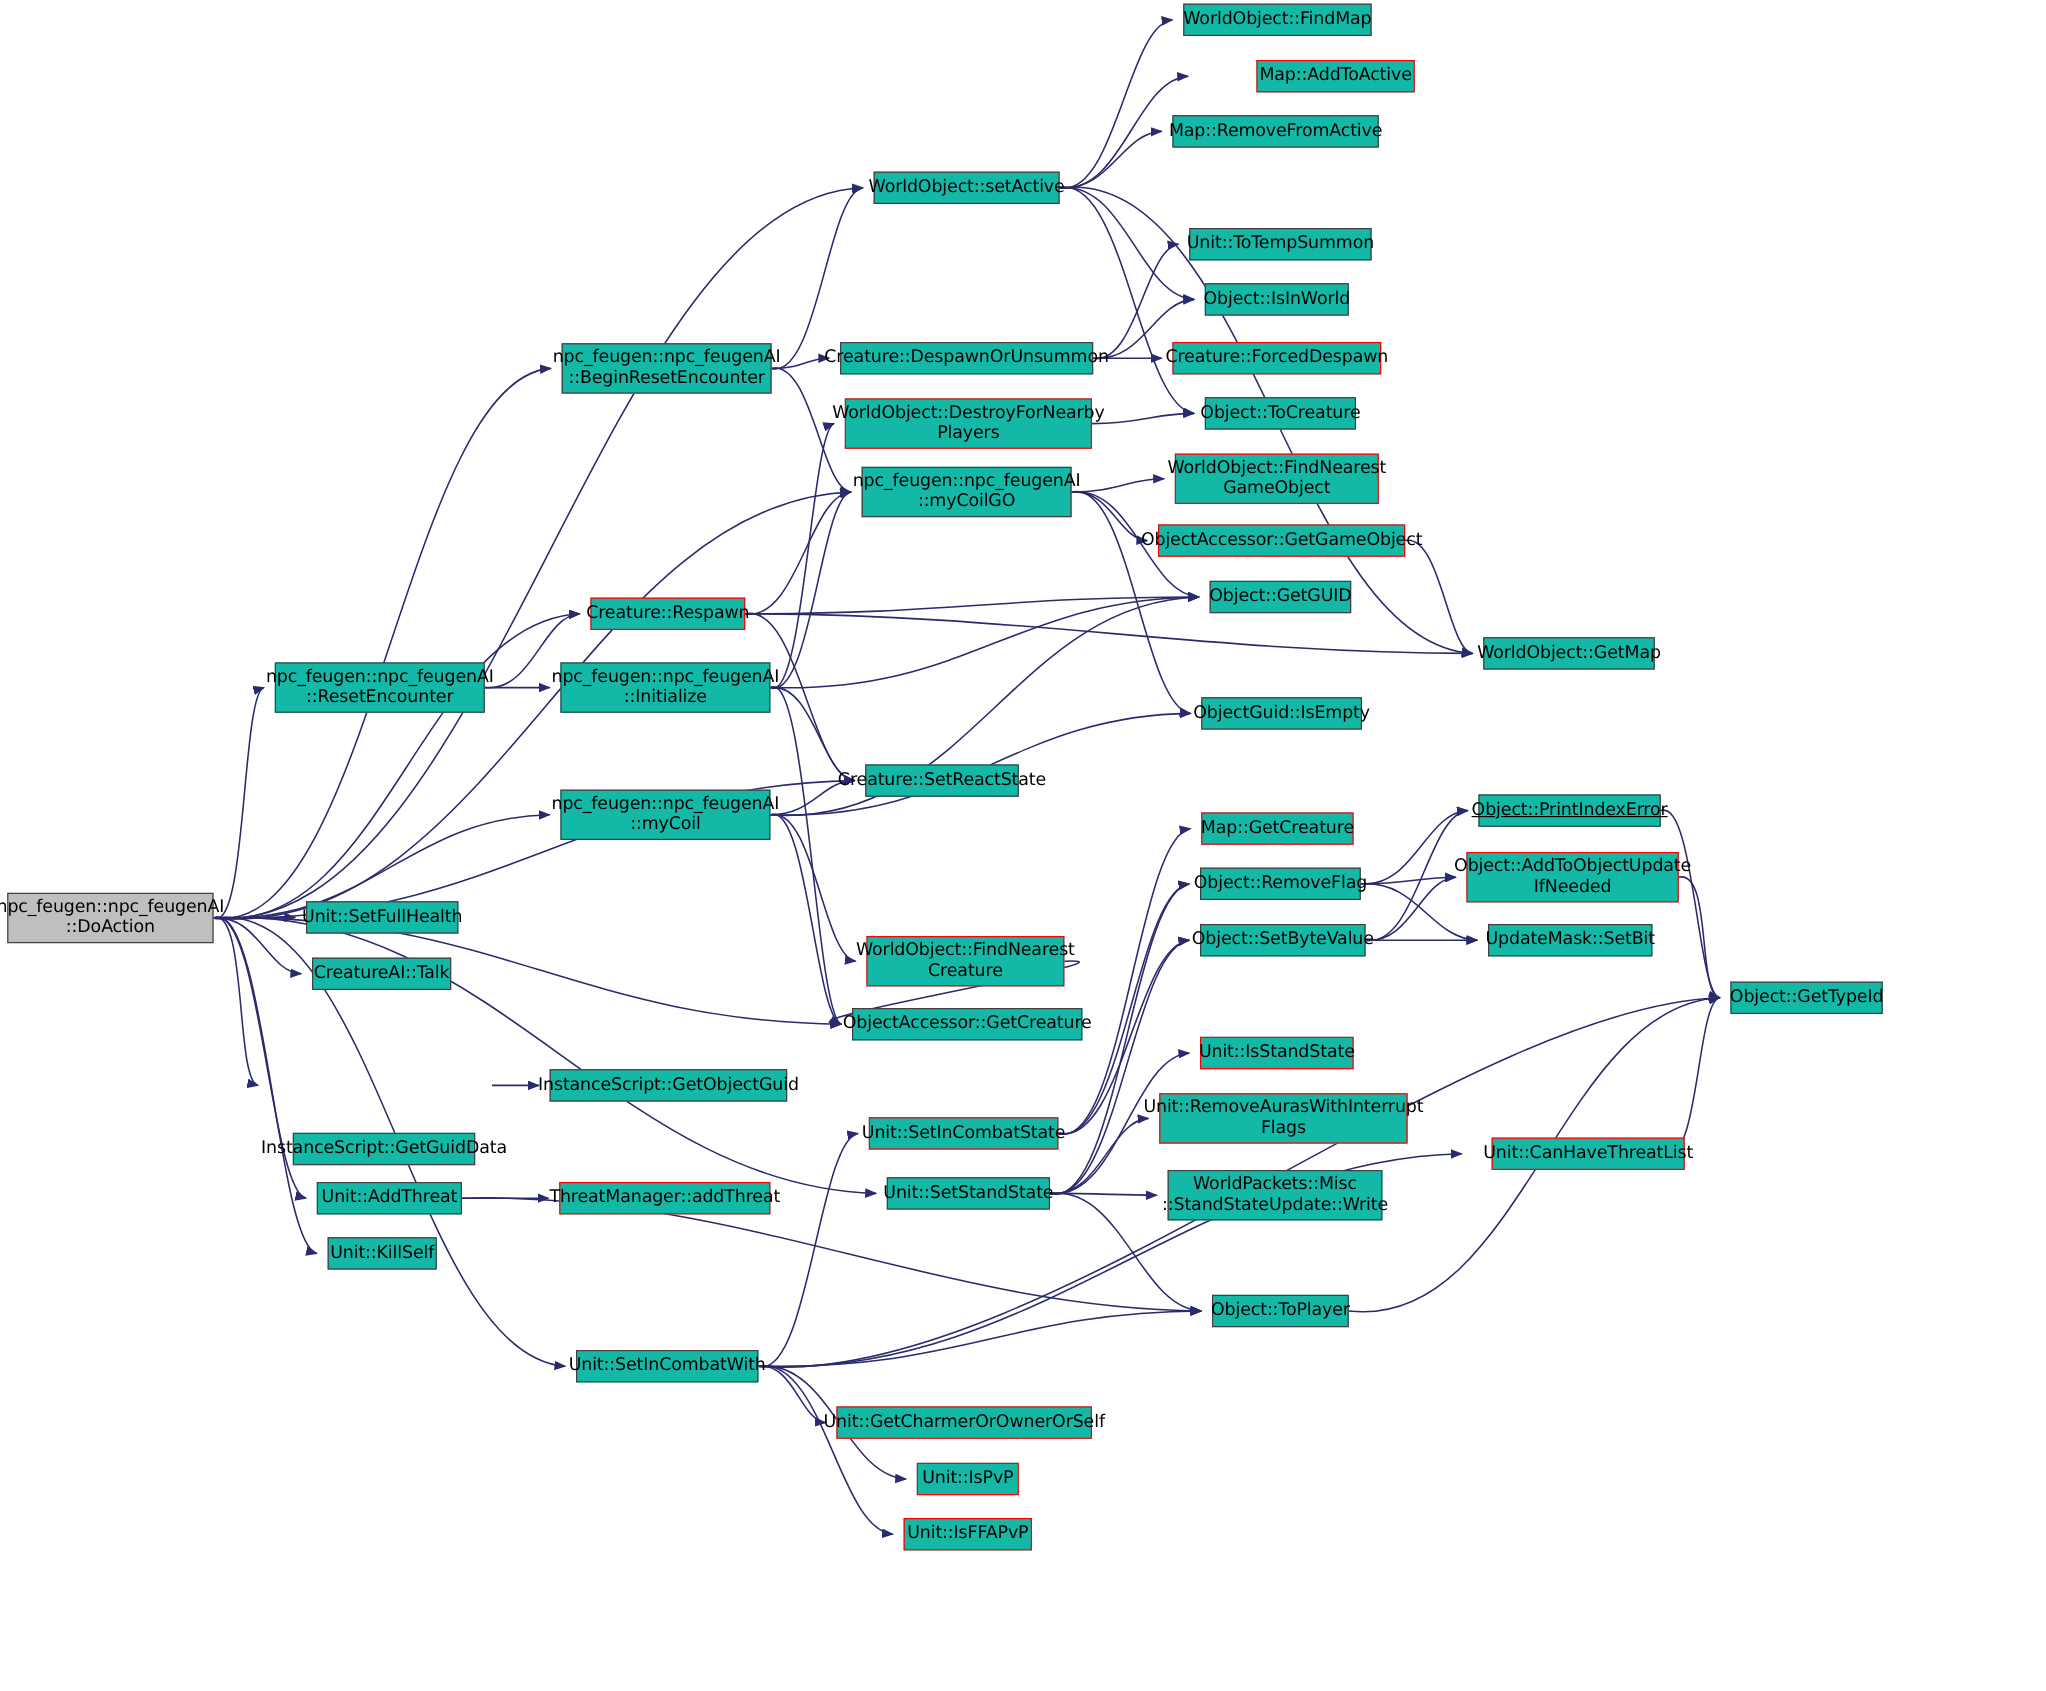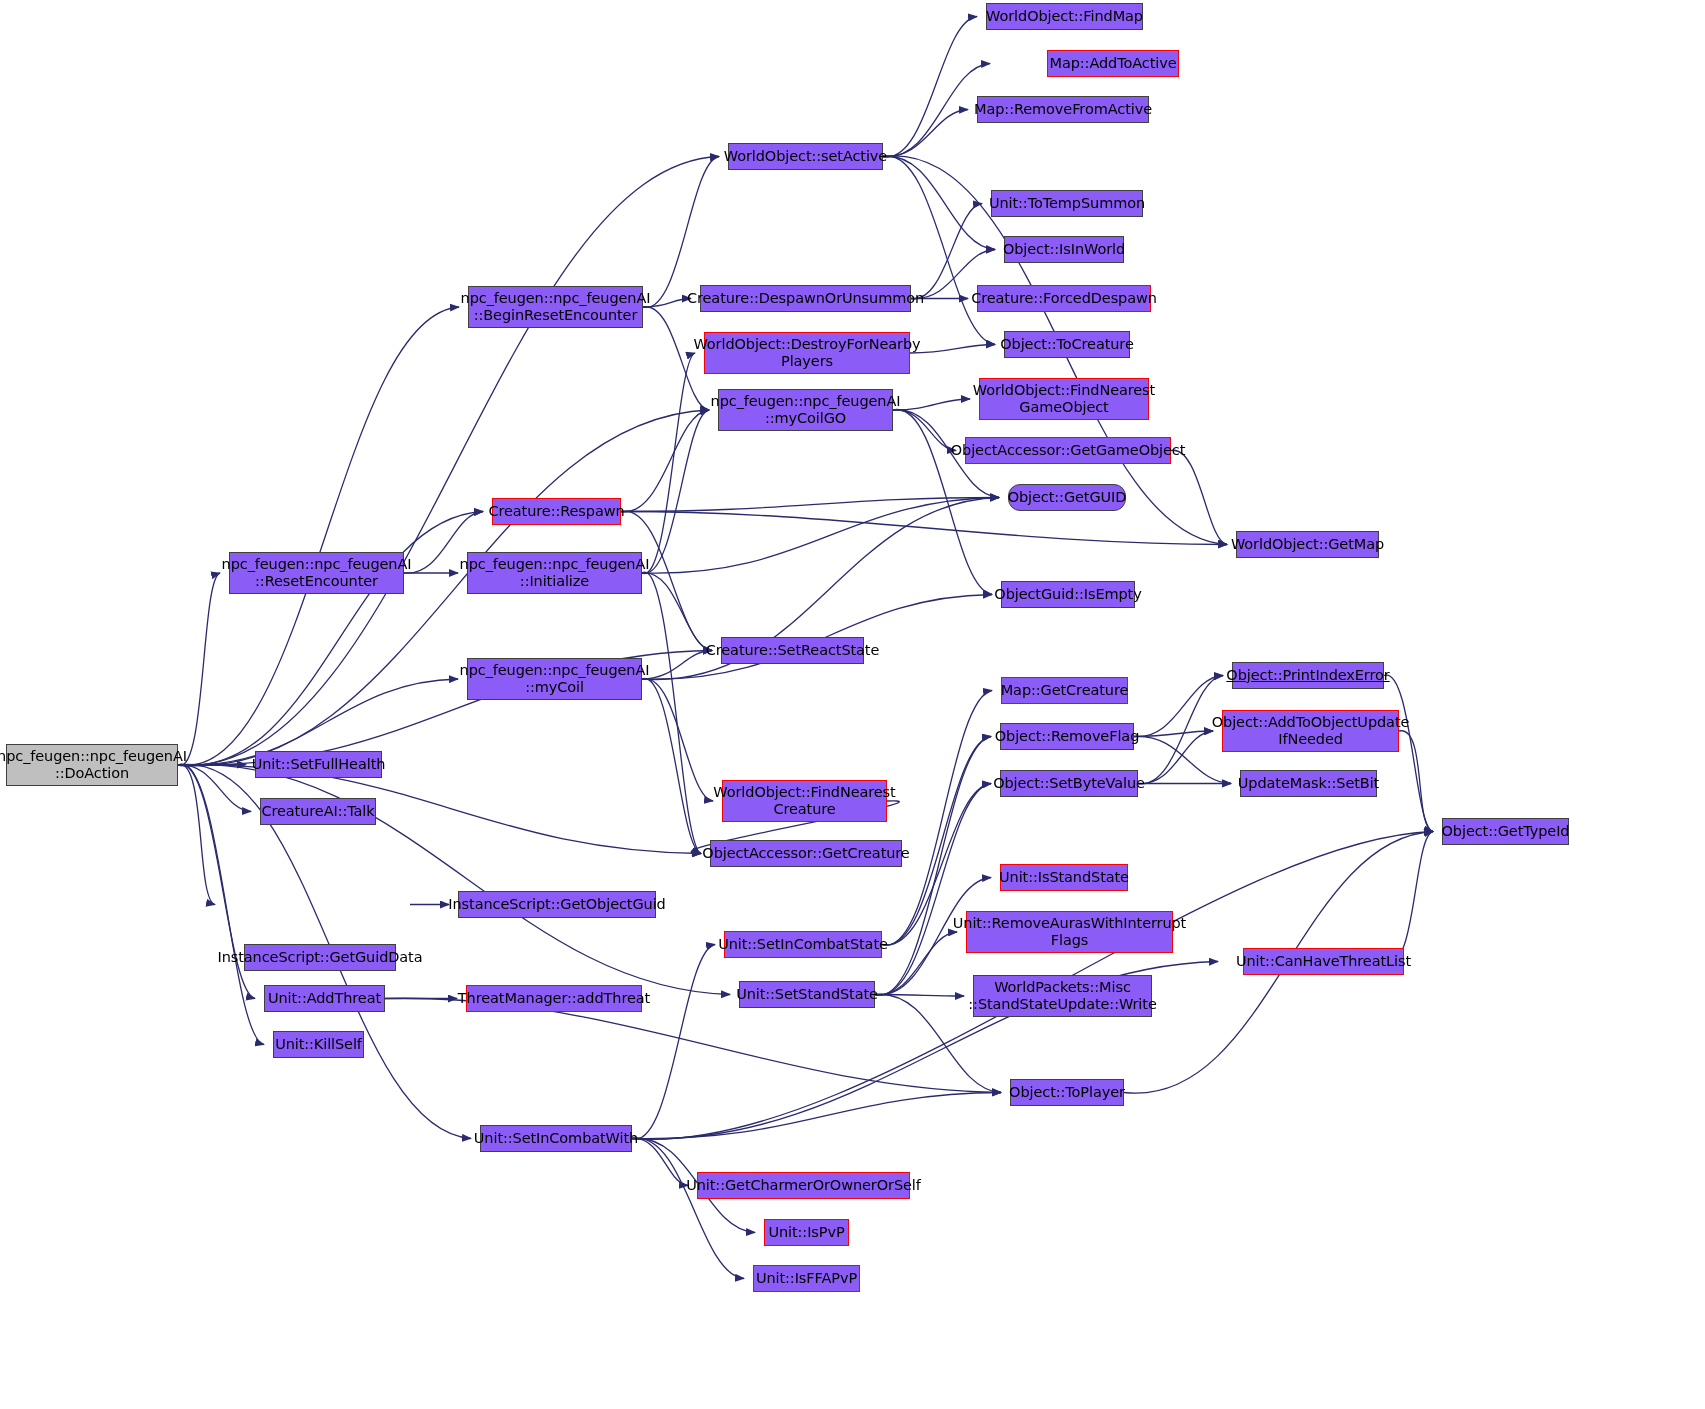--- a/index.html
+++ b/index.html
@@ -23,21 +23,21 @@
     height: 1409px;
     pointer-events: none;
   }
   .node {
     position: absolute;
     box-sizing: border-box;
     display: flex;
     align-items: center;
     justify-content: center;
     text-align: center;
-    background: #8b5cf6;
+    background: #14b8a6;
     border: 1px solid #404040;
     color: #000000;
     font-size: 14.5px;
     line-height: 1.18;
     letter-spacing: -0.1px;
     padding: 1px 4px;
     white-space: pre-line;
     z-index: 5;
   }
   .node.red {
@@ -154,29 +154,29 @@
       <div class="node" style="left: 700px; top: 285px; width: 211px; height: 27px;">Creature::DespawnOrUnsummon</div>
       <div class="node red" style="left: 977px; top: 285px; width: 174px; height: 27px;">Creature::ForcedDespawn</div>
       <div class="node red" style="left: 704px; top: 332px; width: 206px; height: 42px;">WorldObject::DestroyForNearby
 Players</div>
       <div class="node" style="left: 1004px; top: 331px; width: 126px; height: 27px;">Object::ToCreature</div>
       <div class="node red" style="left: 979px; top: 378px; width: 170px; height: 42px;">WorldObject::FindNearest
 GameObject</div>
       <div class="node" style="left: 718px; top: 389px; width: 175px; height: 42px;">npc_feugen::npc_feugenAI
 ::myCoilGO</div>
       <div class="node red" style="left: 965px; top: 437px; width: 206px; height: 27px;">ObjectAccessor::GetGameObject</div>
-      <div class="node" style="left: 1008px; top: 484px; width: 118px; height: 27px; border-radius: 12px;">Object::GetGUID</div>
+      <div class="node" style="left: 1008px; top: 484px; width: 118px; height: 27px;">Object::GetGUID</div>
       <div class="node red" style="left: 492px; top: 498px; width: 129px; height: 27px;">Creature::Respawn</div>
       <div class="node" style="left: 1236px; top: 531px; width: 143px; height: 27px;">WorldObject::GetMap</div>
       <div class="node" style="left: 229px; top: 552px; width: 175px; height: 42px;">npc_feugen::npc_feugenAI
 ::ResetEncounter</div>
       <div class="node" style="left: 467px; top: 552px; width: 175px; height: 42px;">npc_feugen::npc_feugenAI
 ::Initialize</div>
       <div class="node" style="left: 1001px; top: 581px; width: 134px; height: 27px;">ObjectGuid::IsEmpty</div>
-      <div class="node" style="left: 721px; top: 637px; width: 143px; height: 27px;">Creature::SetReactState</div>
+      <div class="node" style="left: 721px; top: 637px; width: 128px; height: 27px;">Creature::SetReactState</div>
       <div class="node" style="left: 1232px; top: 662px; width: 152px; height: 27px; text-decoration: underline;">Object::PrintIndexError</div>
       <div class="node" style="left: 467px; top: 658px; width: 175px; height: 42px;">npc_feugen::npc_feugenAI
 ::myCoil</div>
       <div class="node red" style="left: 1001px; top: 677px; width: 127px; height: 27px;">Map::GetCreature</div>
       <div class="node red" style="left: 1222px; top: 710px; width: 177px; height: 42px;">Object::AddToObjectUpdate
 IfNeeded</div>
       <div class="node" style="left: 1000px; top: 723px; width: 134px; height: 27px;">Object::RemoveFlag</div>
       <div class="node" style="left: 1240px; top: 770px; width: 137px; height: 27px;">UpdateMask::SetBit</div>
       <div class="node" style="left: 1000px; top: 770px; width: 138px; height: 27px;">Object::SetByteValue</div>
       <div class="node" style="left: 255px; top: 751px; width: 127px; height: 27px;">Unit::SetFullHealth</div>

